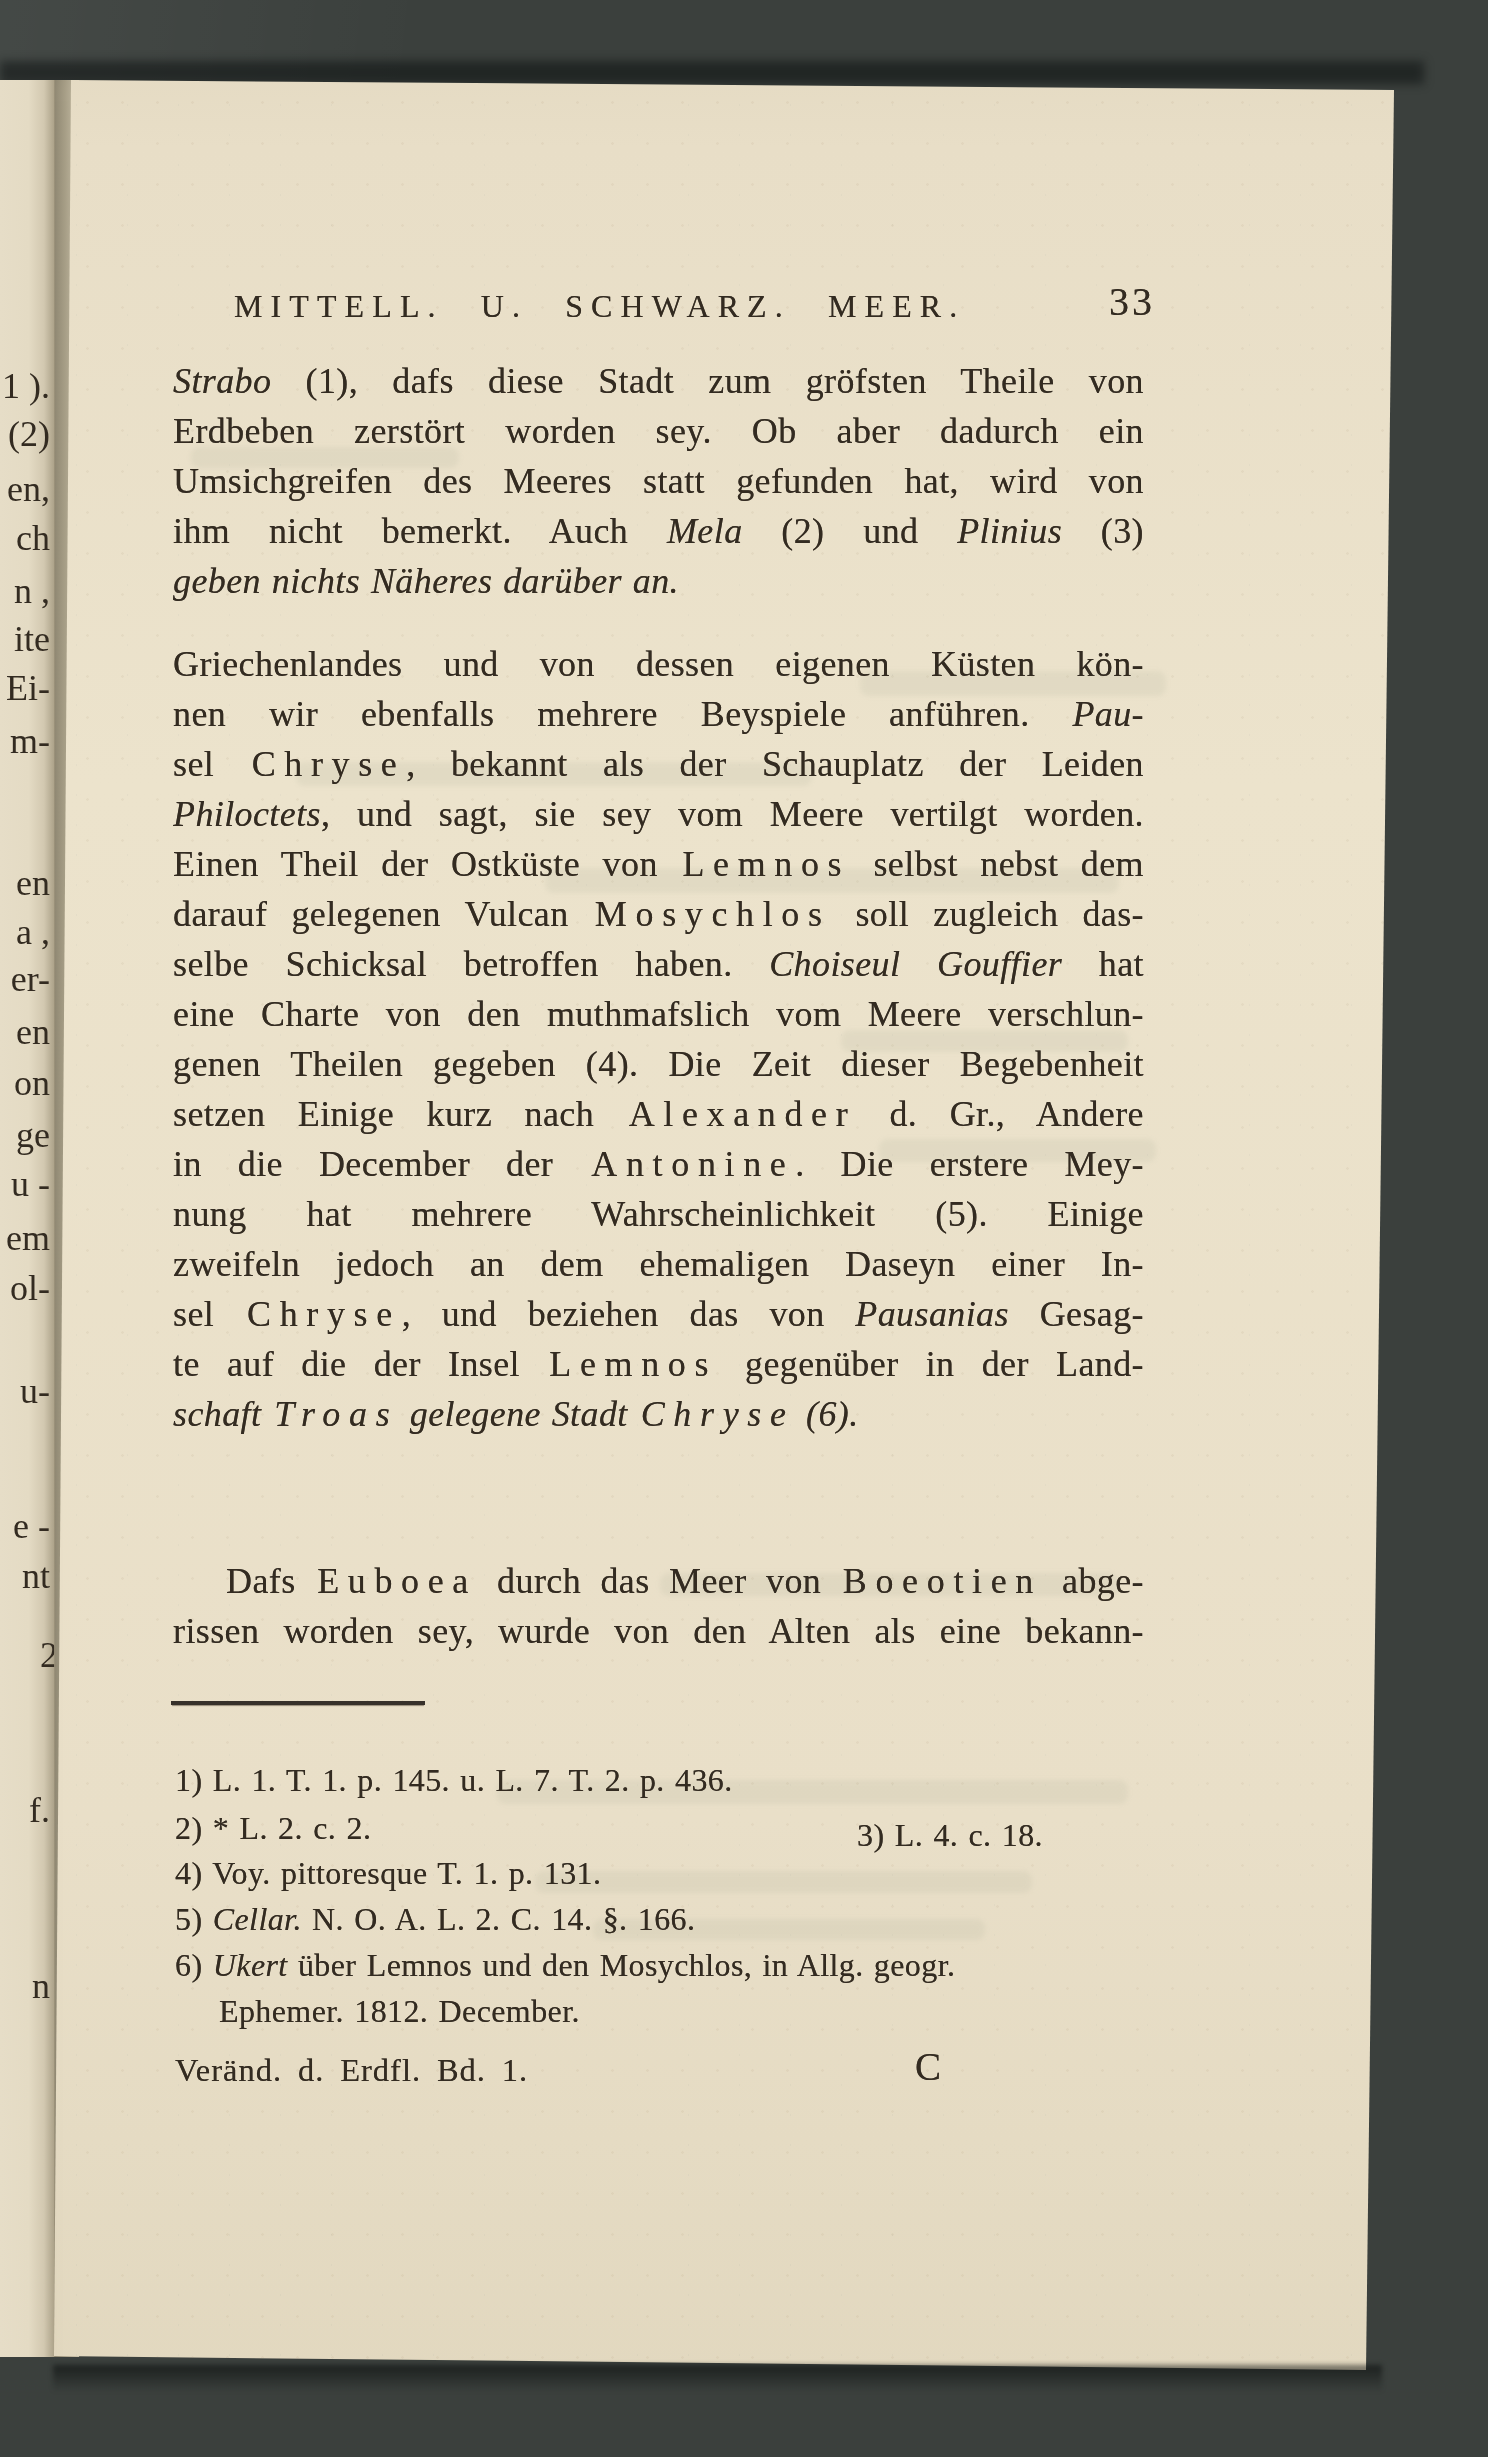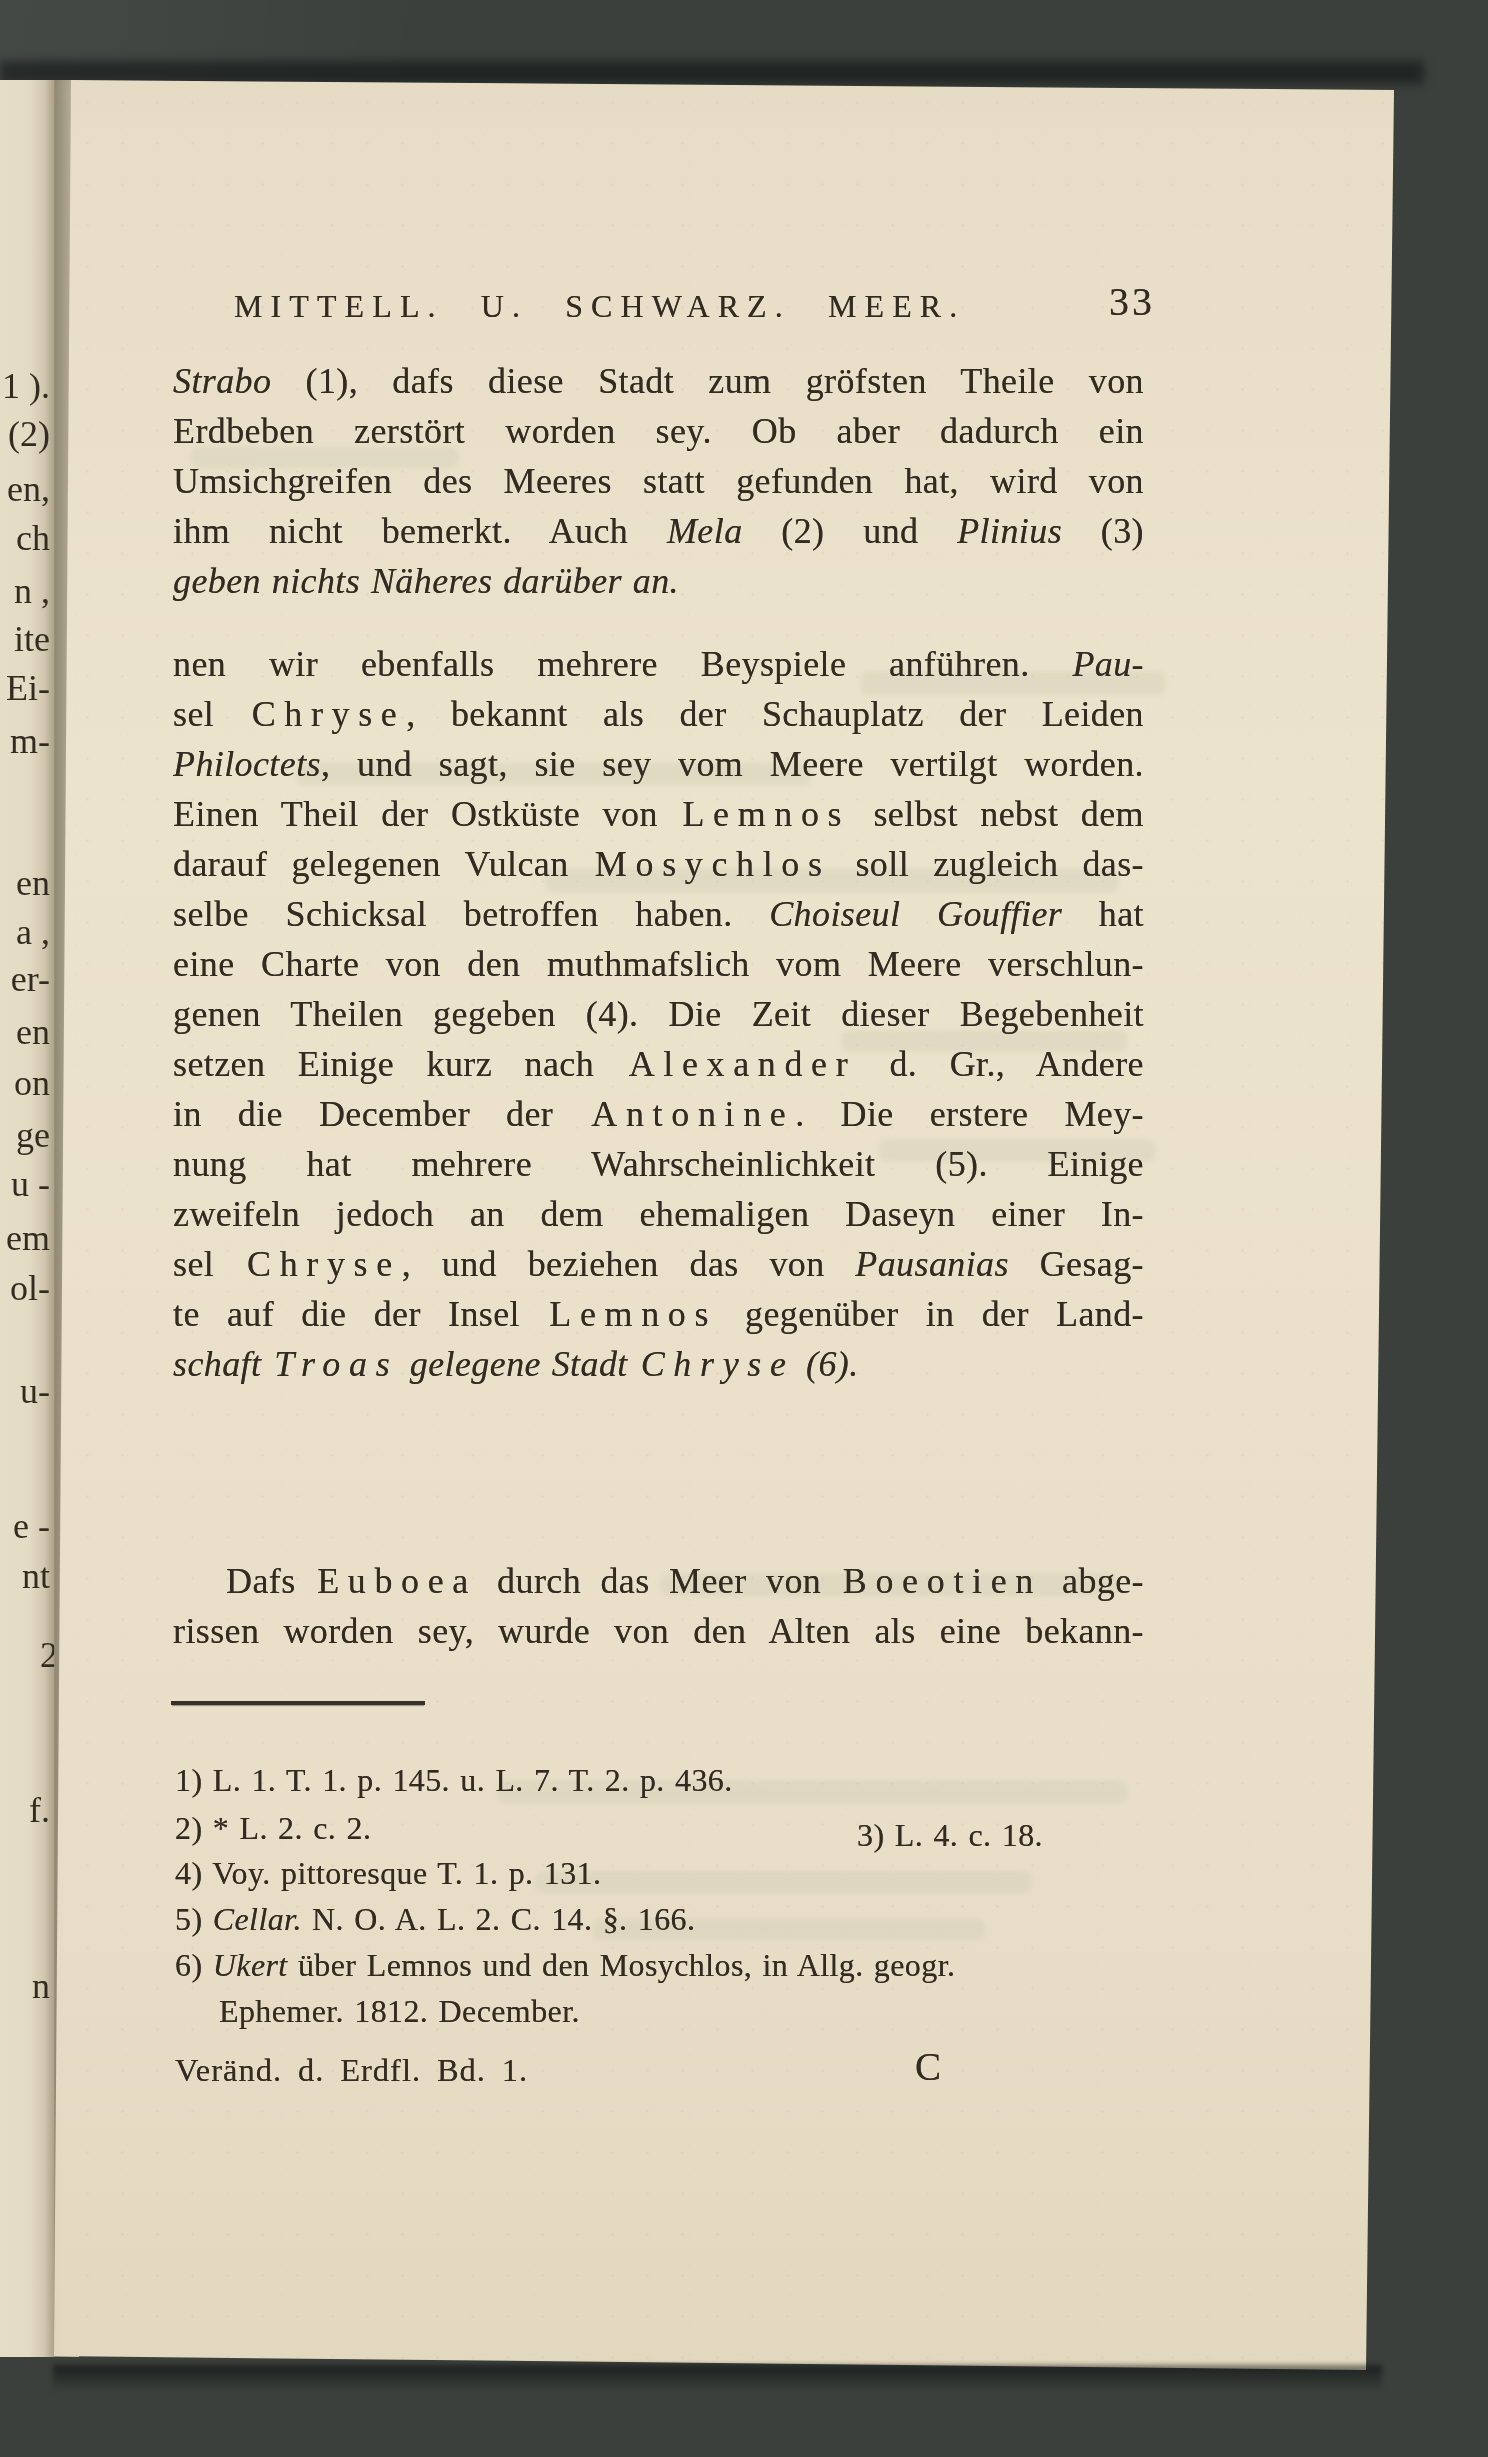--- a/index.html
+++ b/index.html
@@ -114,20 +114,21 @@
 
     <div id="body-block">
         <div class="paragraph" style="top: 356px;">
           <div class="line"><span class="it">Strabo</span><span> (1), dafs diese Stadt zum gröfsten Theile von</span></div>
           <div class="line"><span>Erdbeben zerstört worden sey.  Ob aber dadurch ein</span></div>
           <div class="line"><span>Umsichgreifen des Meeres statt gefunden hat, wird von</span></div>
           <div class="line"><span>ihm nicht bemerkt.  Auch </span><span class="it">Mela</span><span> (2) und </span><span class="it">Plinius</span><span> (3)</span></div>
           <div class="line short"><span>geben nichts Näheres darüber an.</span></div>
         </div>
         <div class="paragraph" style="top: 639px;">
+          <div class="line"><span>Griechenlandes und von dessen eigenen Küsten kön-</span></div>
           <div class="line"><span>nen wir ebenfalls mehrere Beyspiele anführen. </span><span class="it">Pau-</span></div>
           <div class="line"><span>sel </span><span class="sperr">Chryse</span><span>, bekannt als der Schauplatz der Leiden</span></div>
           <div class="line"><span class="it">Philoctets</span><span>, und sagt, sie sey vom Meere vertilgt worden.</span></div>
           <div class="line"><span>Einen Theil der Ostküste von </span><span class="sperr">Lemnos</span><span> selbst nebst dem</span></div>
           <div class="line"><span>darauf gelegenen Vulcan </span><span class="sperr">Mosychlos</span><span> soll zugleich das-</span></div>
           <div class="line"><span>selbe Schicksal betroffen haben.  </span><span class="it">Choiseul Gouffier</span><span> hat</span></div>
           <div class="line"><span>eine Charte von den muthmafslich vom Meere verschlun-</span></div>
           <div class="line"><span>genen Theilen gegeben (4). Die Zeit dieser Begebenheit</span></div>
           <div class="line"><span>setzen Einige kurz nach </span><span class="sperr">Alexander</span><span> d. Gr., Andere</span></div>
           <div class="line"><span>in die December der </span><span class="sperr">Antonine</span><span>.  Die erstere Mey-</span></div>

